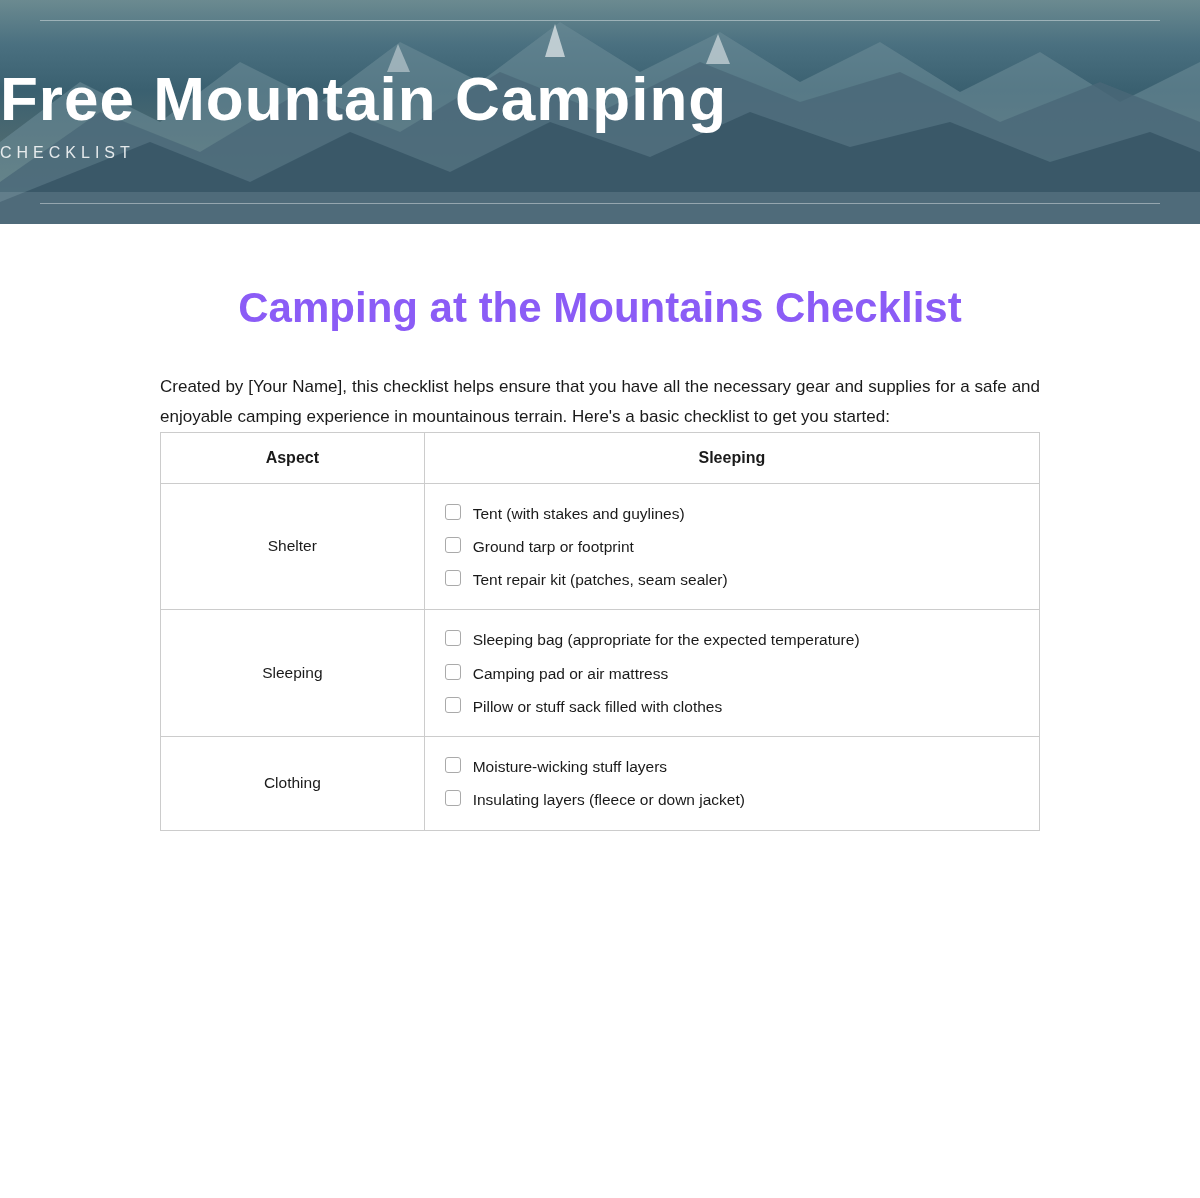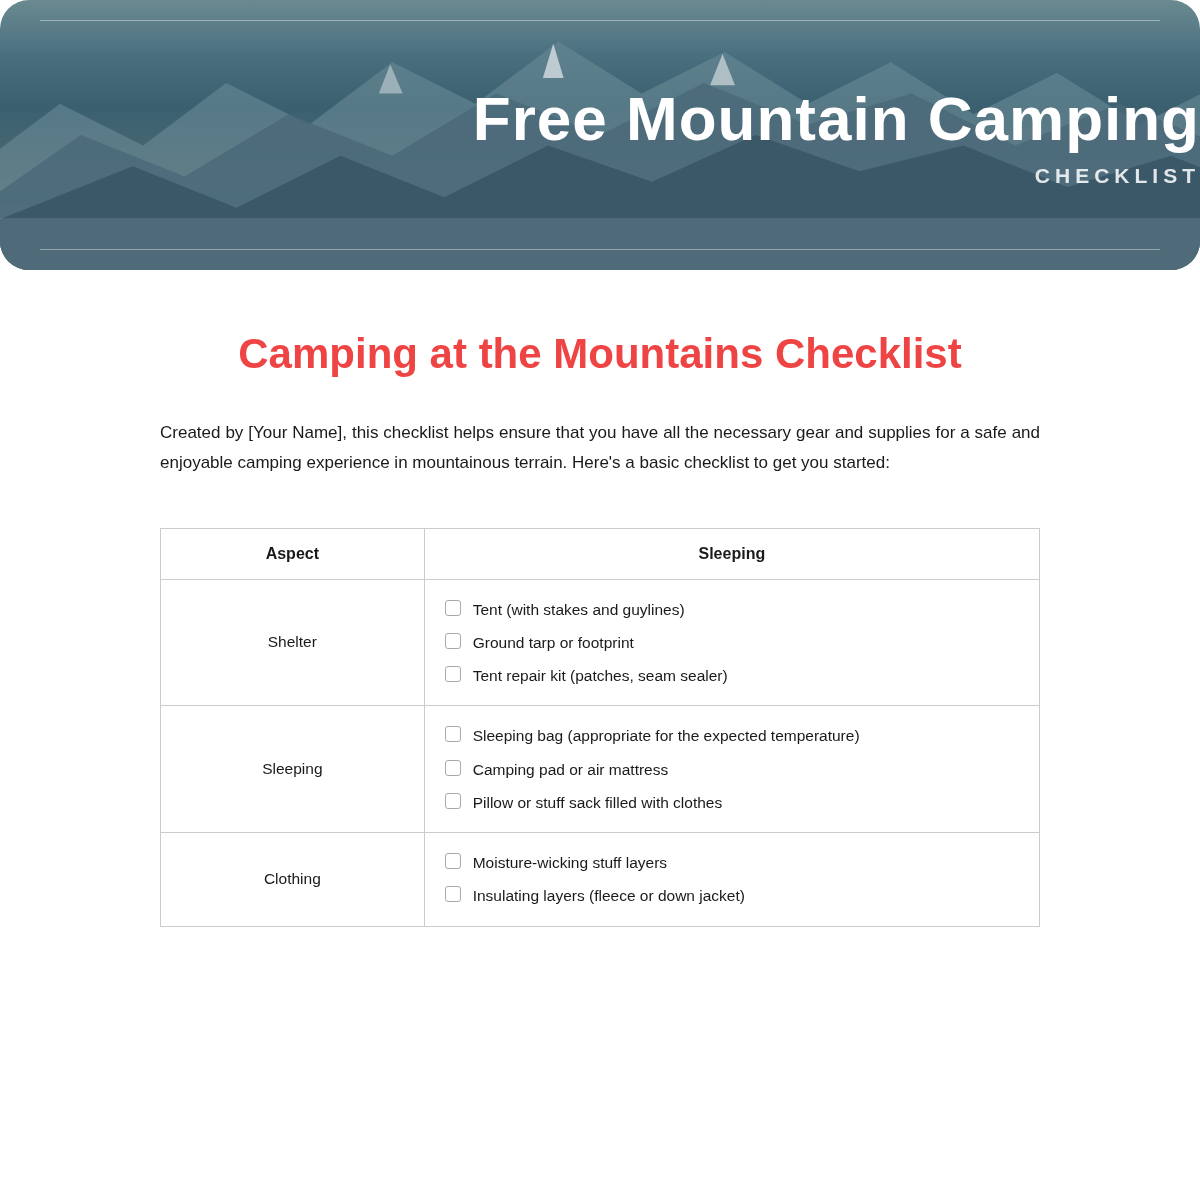--- a/index.html
+++ b/index.html
@@ -12,28 +12,27 @@
       font-family: 'Georgia', serif;
       background: #fff;
       color: #1a1a1a;
       width: 1200px;
       min-height: 1198px;
     }
 
     
     .hero {
       width: 100%;
-      height: 270px;
+      height: 224px;
       position: relative;
       overflow: hidden;
       display: flex;
       flex-direction: column;
-      align-items: flex-end;
+      align-items: flex-start;
       justify-content: center;
-      border-radius: 29px;
     }
 
     .hero-bg {
       position: absolute;
       inset: 0;
       background: linear-gradient(
         to bottom,
         #6b8a90 0%,
         #4a7080 20%,
         #3a6070 40%,
@@ -78,49 +77,48 @@
       font-family: 'Arial Black', Arial, sans-serif;
       text-align: center;
       letter-spacing: 1px;
       margin-bottom: 10px;
     }
 
     .hero-subtitle {
       position: relative;
       z-index: 2;
       color: rgba(255,255,255,0.85);
-      font-size: 21px;
-      font-weight: 700;
+      font-size: 16px;
+      font-weight: 400;
       font-family: Arial, sans-serif;
       letter-spacing: 5px;
       text-transform: uppercase;
     }
 
     
     .content {
       max-width: 960px;
       margin: 0 auto;
       padding: 60px 40px 60px;
     }
 
     .main-title {
       font-size: 42px;
       font-weight: 900;
       font-family: 'Arial Black', Arial, sans-serif;
       text-align: center;
       margin-bottom: 40px;
-      color: #ef4444;
+      color: #8b5cf6;
     }
 
     .intro-text {
       font-size: 17px;
       line-height: 1.75;
       text-align: justify;
       color: #1a1a1a;
-      margin-bottom: 50px;
       font-family: Arial, sans-serif;
     }
 
     
     .checklist-table {
       width: 100%;
       border-collapse: collapse;
       border: 1.5px solid #ccc;
     }
 

